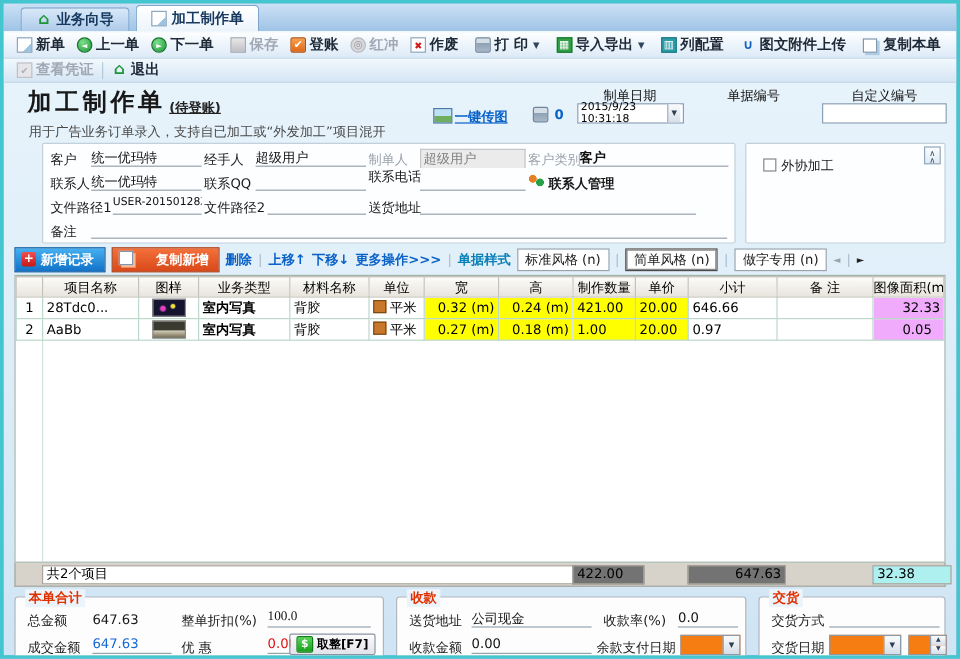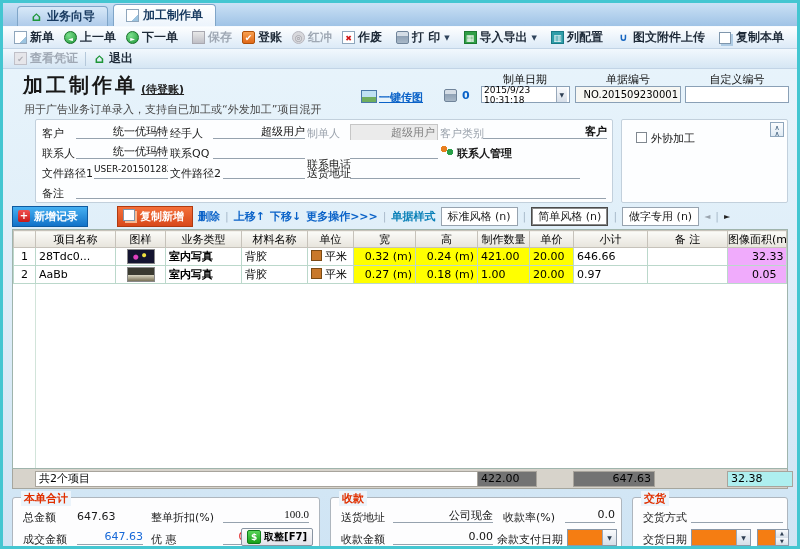--- a/index.html
+++ b/index.html
@@ -56,32 +56,32 @@
           display:flex;align-items:center;padding:0 2px;}
   .ddbtn{margin-left:auto;width:13px;height:100%;background:linear-gradient(#FAFBFD,#D6DEE8);border-left:1px solid #98A8BA;
          font-size:6px;display:flex;align-items:center;justify-content:center;color:#2E3E52;cursor:pointer;}
   
   .cust-row{display:flex;gap:8px;height:84px;padding:0 9px 0 32px;}
   .panel{position:relative;background:#FDFEFF;border:1px solid #C2D0DC;border-radius:2px;box-sizing:border-box;}
   .cust-left{flex:none;width:578px;}
   .cust-right{flex:1;}
   .fl{position:absolute;font-size:11px;color:#1A1A1A;white-space:nowrap;}
   .dim{color:#9AA2AC;}
-  .fv{position:absolute;font-size:11px;color:#101010;border-bottom:1px solid #96A2AE;height:15px;white-space:nowrap;overflow:hidden;box-sizing:border-box;text-align:right;}
+  .fv{position:absolute;font-size:11px;color:#101010;border-bottom:1px solid #96A2AE;height:15px;white-space:nowrap;overflow:hidden;box-sizing:border-box;}
   .fv.noline{border-bottom:none;}
   .grayfield{background:#EBEBEB;border:1px solid #C6C6C6;color:#808080;height:16px;padding:0 2px;}
   .chk{position:absolute;width:11px;height:11px;background:#fff;border:1px solid #808890;box-sizing:border-box;cursor:pointer;}
   .chev{position:absolute;right:3px;top:2px;width:14px;height:15px;border:1px solid #8FA6BC;background:linear-gradient(#FCFDFE,#DFEAF4);
         font-size:7px;line-height:6px;text-align:center;color:#2E5070;cursor:pointer;padding-top:2px;box-sizing:border-box;}
   
   .grid-toolbar{display:flex;align-items:center;gap:5px;height:22px;margin:2px 9px 0;font-size:11px;}
   .btn-add{display:flex;align-items:center;gap:4px;background:linear-gradient(#45B0F2,#1272C8);border:1px solid #0E5AA0;
            color:#fff;font-weight:bold;padding:2px 9px 2px 5px;cursor:pointer;}
-  .btn-copy{display:flex;align-items:flex-start;gap:3px;background:linear-gradient(#F4703A,#D8491A);border:1px solid #B03A10;
-            color:#fff;font-weight:bold;padding:2px 8px 2px 5px;cursor:pointer;margin-left:24px;}
+  .btn-copy{display:flex;align-items:flex-start;gap:17px;background:linear-gradient(#F4703A,#D8491A);border:1px solid #B03A10;
+            color:#fff;font-weight:bold;padding:2px 8px 2px 5px;cursor:pointer;}
   .glink{color:#0A62C8;cursor:pointer;font-weight:bold;}
   .gsep{color:#A8BACA;}
   .stab{border:1px solid #97A3AF;background:#fff;padding:1px 6px;color:#1A1A1A;cursor:pointer;white-space:nowrap;}
   .stab.sel{border:1px solid #4A4A4A;box-shadow:inset 0 0 0 1px #8A8A8A;}
   .arrow-ltr{font-size:8px;color:#9AA4AE;cursor:pointer;}
   .arrow-ltr.on{color:#222;}
   
   .grid-body{margin:2px 9px 0;background:#fff;border:1px solid #9FB4AC;}
   table{width:100%;border-collapse:collapse;table-layout:fixed;font-size:11px;}
   th{background:linear-gradient(#FBFBF8,#E7E4DC);border:1px solid #C6C2BA;font-weight:normal;height:16px;padding:0;
@@ -219,23 +219,20 @@
     <span class="abs linkblue" style="left:376px;top:21px;">一键传图</span>
     <span class="abs ic ic-printer" style="left:441px;top:20px;"></span>
     <span class="abs" style="left:459px;top:20px;font-size:11px;font-weight:bold;color:#0A62C8;">0</span>
 
     <div class="abs hlabel" style="left:478px;top:3px;width:88px;">制单日期</div>
     <div class="abs hfield" style="left:478px;top:17px;width:89px;">
       <span style="font-size:9px;">2015/9/23 10:31:18</span>
       <span class="ddbtn">▼</span>
     </div>
     <div class="abs hlabel" style="left:572px;top:3px;width:106px;">单据编号</div>
-    <div class="abs hfield" style="left:572px;top:17px;width:106px;background:#F7F7F3;justify-content:flex-end;">
-      <span style="font-size:10px;">NO.201509230001</span>
-    </div>
     <div class="abs hlabel" style="left:682px;top:3px;width:104px;">自定义编号</div>
     <div class="abs hfield" style="left:682px;top:17px;width:104px;">
       <span></span>
     </div>
   </div>
 
   <div class="cust-row">
     <div class="panel cust-left">
       <span class="fl" style="left:6px;top:6px;">客户</span>
       <span class="fv" style="left:40px;top:4px;width:92px;">统一优玛特</span>
@@ -243,21 +240,21 @@
       <span class="fv" style="left:177px;top:4px;width:92px;">超级用户</span>
       <span class="fl dim" style="left:271px;top:6px;">制单人</span>
       <span class="fv noline grayfield" style="left:314px;top:4px;width:88px;">超级用户</span>
       <span class="fl dim" style="left:404px;top:6px;">客户类别</span>
       <span class="fv c-bold" style="left:447px;top:4px;width:124px;">客户</span>
 
       <span class="fl" style="left:6px;top:26px;text-align:center;">联系人</span>
       <span class="fv" style="left:40px;top:24px;width:92px;">统一优玛特</span>
       <span class="fl" style="left:134px;top:26px;">联系QQ</span>
       <span class="fv" style="left:177px;top:24px;width:92px;"></span>
-      <span class="fl" style="left:271px;top:37px;text-align:right;">联系电话</span>
+      <span class="fl" style="left:271px;top:20px;text-align:right;">联系电话</span>
       <span class="fv" style="left:314px;top:24px;width:88px;"></span>
       <span class="abs ic-people" style="left:404px;top:25px;"></span>
       <span class="fl" style="left:421px;top:26px;font-weight:bold;">联系人管理</span>
 
       <span class="fl" style="left:6px;top:46px;">文件路径1</span>
       <span class="fv" style="left:58px;top:44px;width:74px;font-size:9px;">USER-20150128ZN:C:\</span>
       <span class="fl" style="left:134px;top:46px;">文件路径2</span>
       <span class="fv" style="left:187px;top:44px;width:82px;"></span>
       <span class="fl" style="left:271px;top:46px;">送货地址</span>
       <span class="fv" style="left:314px;top:44px;width:230px;"></span>

